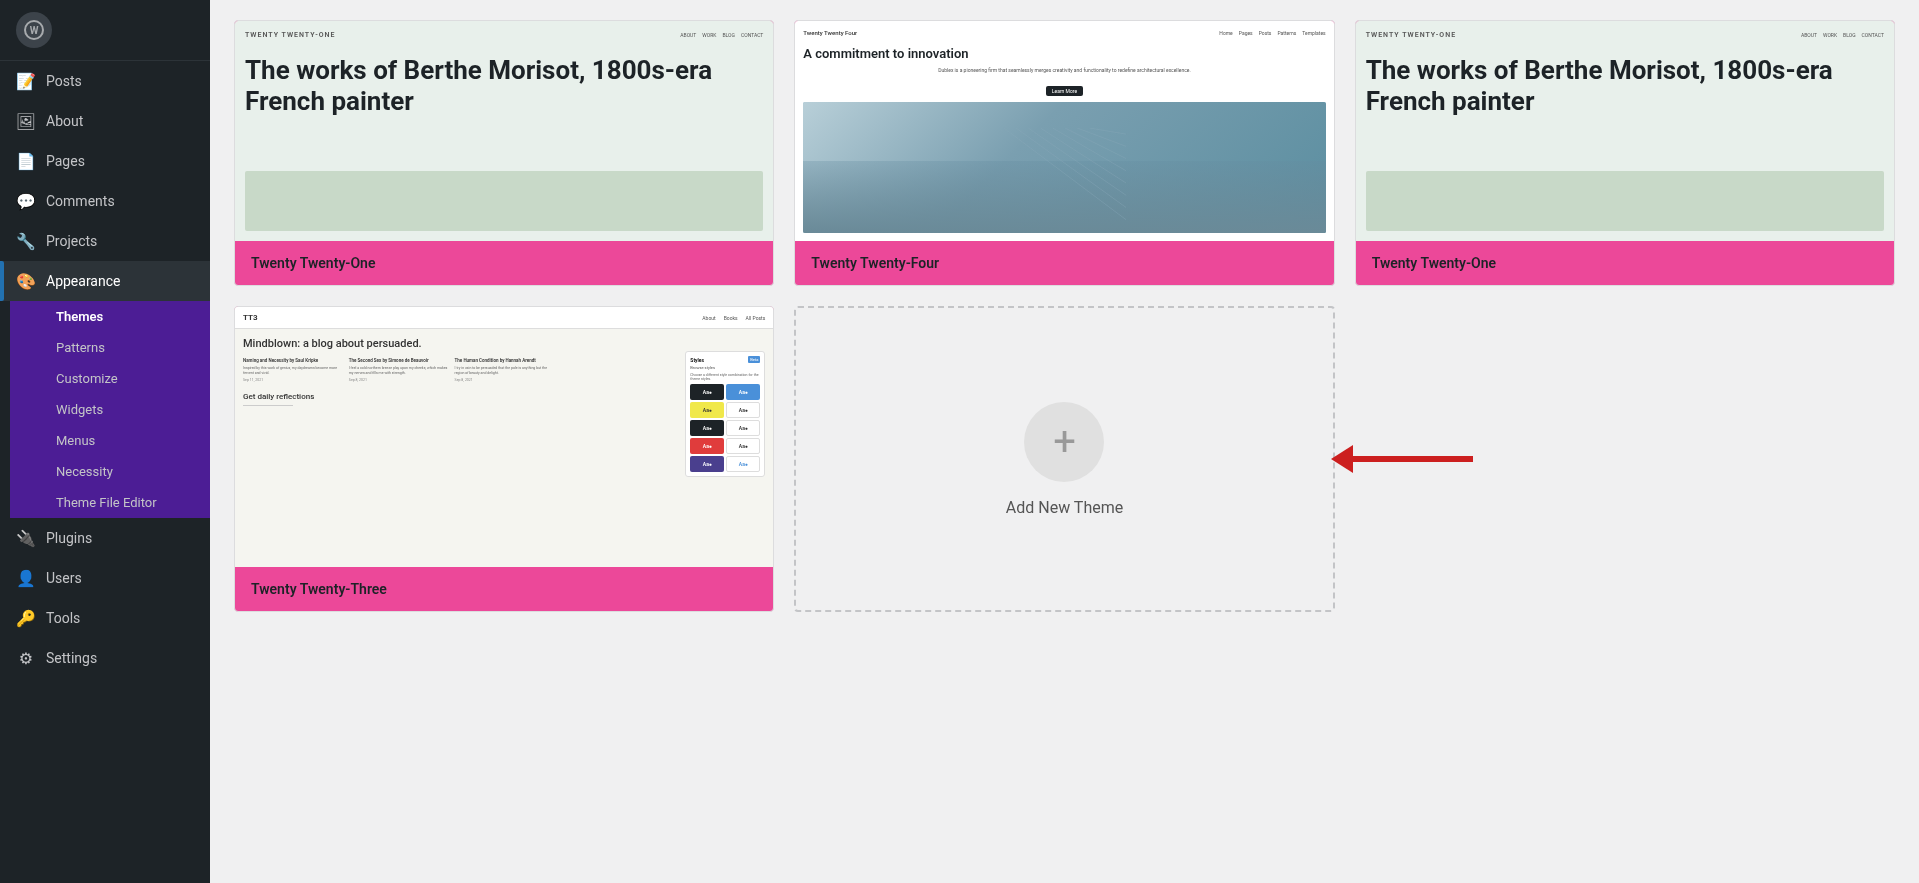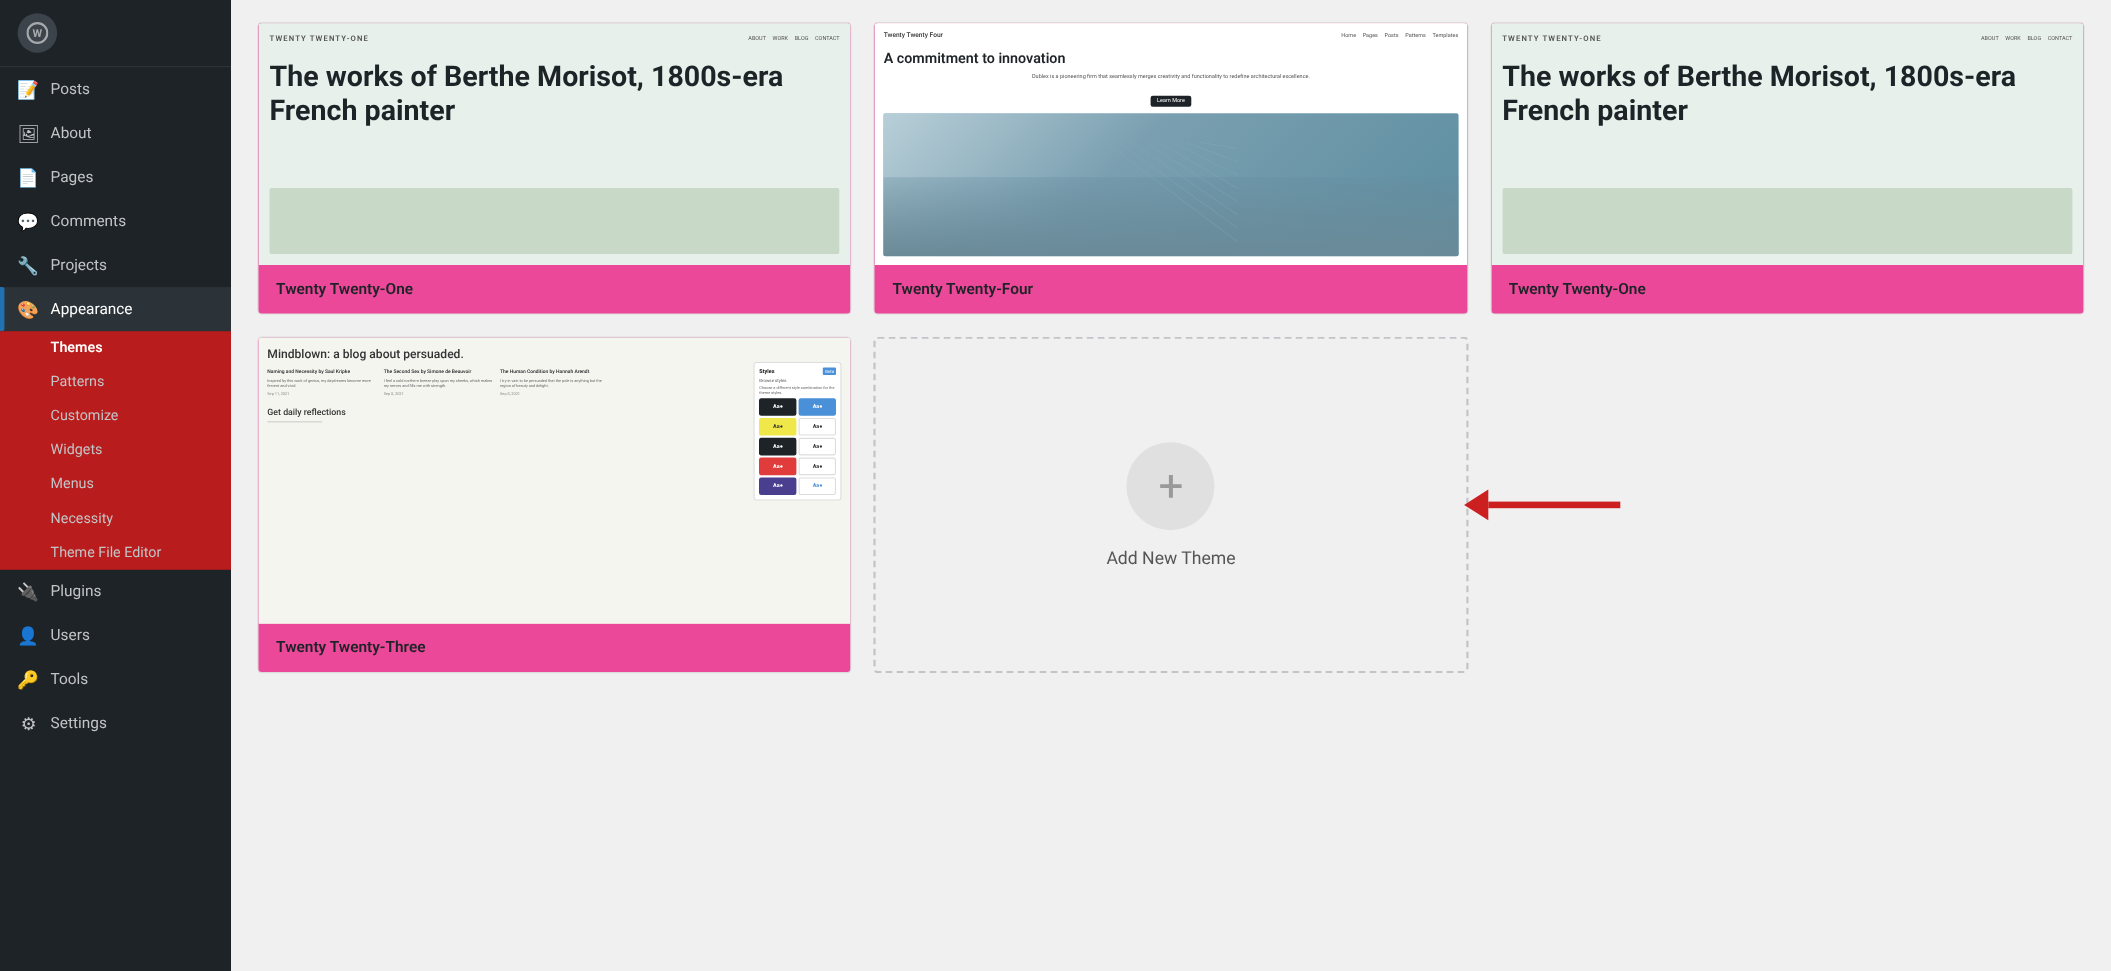--- a/index.html
+++ b/index.html
@@ -41,21 +41,21 @@
       text-decoration: none;
     }
     .sidebar-nav-item.active-parent { background: #2c3338; color: #fff; }
     .sidebar-icon {
       width: 20px;
       height: 20px;
       display: flex; align-items: center; justify-content: center;
       font-size: 16px;
       flex-shrink: 0;
     }
-    .sidebar-submenu { background: #b91c1c; }
+    .sidebar-submenu { background: #4c1d95; margin-left: 10px; }
     .sidebar-submenu-item {
       display: block;
       padding: 8px 16px 8px 46px;
       color: #c3c4c7;
       font-size: 13px;
       cursor: pointer;
       text-decoration: none;
     }
     .sidebar-submenu-item.active { color: #fff; font-weight: 600; }
 
@@ -442,20 +442,28 @@
           <div class="preview-tti-bottom"></div>
         </div>
       </div>
       <div class="theme-card-label">Twenty Twenty-One</div>
     </div>
 
     <div class="theme-card">
       <div class="theme-card-preview twenty-twenty-three-preview" style="height:260px;">
         <div class="preview-ttt" style="height:100%;">
 
+          <div class="preview-ttt-header">
+            <span class="preview-ttt-brand">TT3</span>
+            <div class="preview-ttt-nav">
+              <span class="preview-ttt-nav-item">About</span>
+              <span class="preview-ttt-nav-item">Books</span>
+              <span class="preview-ttt-nav-item">All Posts</span>
+            </div>
+          </div>
 
           <div style="position:relative; flex:1; padding:8px;">
 
             <div class="preview-ttt-styles-panel">
               <div style="display:flex;justify-content:space-between;align-items:center;margin-bottom:2px;">
                 <span style="font-size:5px;font-weight:600;">Styles</span>
                 <span style="font-size:4px;background:#4a90d9;color:#fff;padding:1px 2px;border-radius:1px;">Beta</span>
               </div>
               <div style="font-size:4px;color:#555;margin-bottom:3px;">Browse styles</div>
               <div style="font-size:3.5px;color:#666;margin-bottom:3px;">Choose a different style combination for the theme styles.</div>

